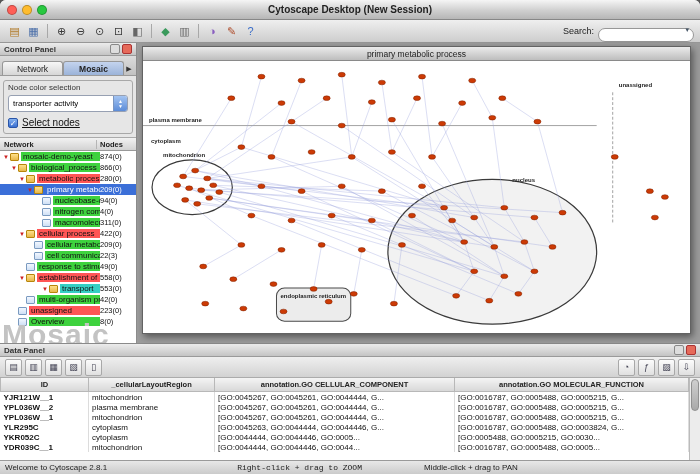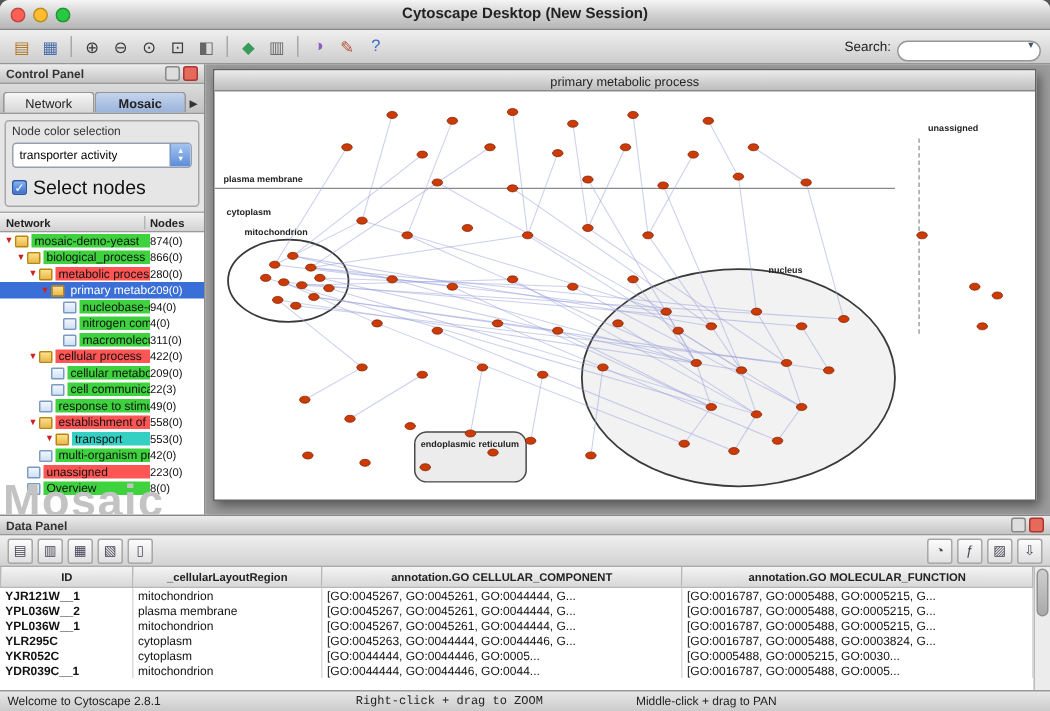--- a/index.html
+++ b/index.html
@@ -56,21 +56,21 @@
   .combo{height:15px;border:1px solid #97a0b2;border-radius:3px;background:#fff;display:flex;
          align-items:center;justify-content:space-between;font-size:8px;overflow:hidden;}
   .combo-text{padding-left:4px;white-space:nowrap;overflow:hidden;}
   .combo-btn{width:13px;height:100%;flex:none;background:linear-gradient(#a3c4f2,#5c8cd8);
              color:#fff;font-size:5px;line-height:5px;display:flex;flex-direction:column;
              align-items:center;justify-content:center;border-left:1px solid #7a95c0;}
   .checkbox-row{display:flex;align-items:center;gap:4px;margin-top:5px;}
   .checkbox{width:10px;height:10px;flex:none;border-radius:2px;border:1px solid #2a55a8;
             background:linear-gradient(#85b2f0,#3a6fd0);color:#fff;font-size:8px;line-height:9px;
             text-align:center;box-sizing:border-box;}
-  .checkbox-label{font-size:13px;color:#111;}
+  .checkbox-label{font-size:10px;color:#111;text-decoration:underline;}
   .tree-header{height:12px;flex:none;display:flex;align-items:center;
                background:linear-gradient(#f2f2f2,#d2d2d2);border-top:1px solid #aaa;
                border-bottom:1px solid #999;font-size:7.5px;font-weight:bold;color:#222;}
   .th-network{flex:1;padding-left:4px;border-right:1px solid #b5b5b5;}
   .th-nodes{width:36px;flex:none;padding-left:3px;}
   .tree{flex:1;background:#fff;overflow:hidden;position:relative;}
   .trow{height:11px;display:flex;align-items:center;font-size:8px;white-space:nowrap;color:#111;}
   .trow.selected{background:#3b6fd8;color:#fff;}
   .expander{width:8px;flex:none;font-size:6px;color:#cc2222;text-align:center;}
   .ticon{width:9px;height:8px;flex:none;border-radius:1px;margin-right:2px;box-sizing:border-box;}
@@ -270,21 +270,21 @@
               <span class="ticon page"></span>
               <span class="tlabel c-green">response to stimu...</span>
               <span class="tnodes">49(0)</span>
             </div>
             <div class="trow" style="padding-left: 18px;">
               <span class="expander">▼</span>
               <span class="ticon folder"></span>
               <span class="tlabel c-red">establishment of lo...</span>
               <span class="tnodes">558(0)</span>
             </div>
-            <div class="trow" style="padding-left: 29px;">
+            <div class="trow" style="padding-left: 41px;">
               <span class="expander">▼</span>
               <span class="ticon folder"></span>
               <span class="tlabel c-teal">transport</span>
               <span class="tnodes">553(0)</span>
             </div>
             <div class="trow" style="padding-left: 18px;">
               <span class="expander"></span>
               <span class="ticon page"></span>
               <span class="tlabel c-green">multi-organism pro...</span>
               <span class="tnodes">42(0)</span>

